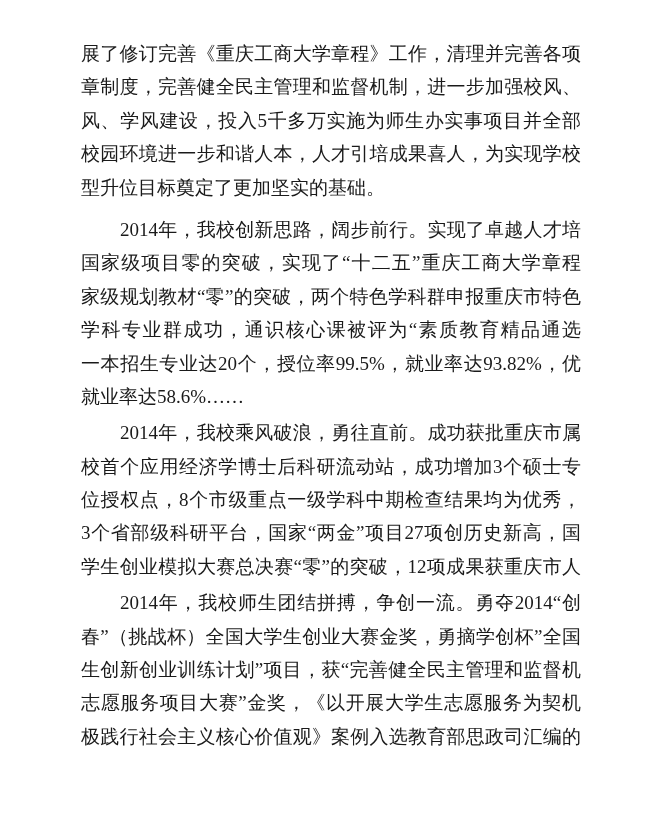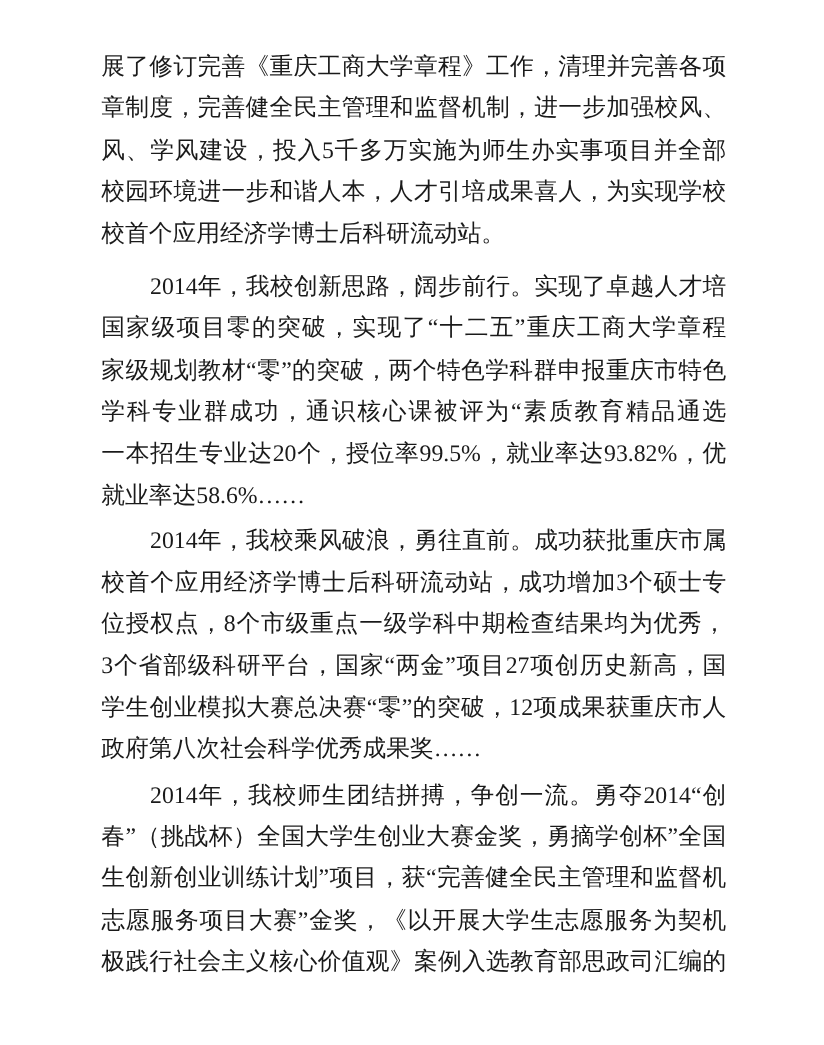--- a/index.html
+++ b/index.html
@@ -50,37 +50,36 @@
 </head>
 <body>
 
 <div class="page">
   <div class="text-block">
       <div class="para">
         <div class="line">展了修订完善《重庆工商大学章程》工作，清理并完善各项规</div>
         <div class="line">章制度，完善健全民主管理和监督机制，进一步加强校风、教</div>
         <div class="line">风、学风建设，投入5千多万实施为师生办实事项目并全部完工，</div>
         <div class="line">校园环境进一步和谐人本，人才引培成果喜人，为实现学校转</div>
-        <div class="line short-last">校首个应用经济学博士后科研流动站。</div>
+        <div class="line short-last">型升位目标奠定了更加坚实的基础。</div>
       </div>
       <div class="para indent">
         <div class="line">2014年，我校创新思路，阔步前行。实现了卓越人才培养</div>
         <div class="line">国家级项目零的突破，实现了“十二五”重庆工商大学章程</div>
         <div class="line">家级规划教材“零”的突破，两个特色学科群申报重庆市特色</div>
         <div class="line">学科专业群成功，通识核心课被评为“素质教育精品通选课”，</div>
         <div class="line">一本招生专业达20个，授位率99.5%，就业率达93.82%，优质</div>
         <div class="line short-last">就业率达58.6%……</div>
       </div>
       <div class="para indent">
         <div class="line">2014年，我校乘风破浪，勇往直前。成功获批重庆市属高</div>
         <div class="line">校首个应用经济学博士后科研流动站，成功增加3个硕士专业学</div>
         <div class="line">位授权点，8个市级重点一级学科中期检查结果均为优秀，新增</div>
         <div class="line">3个省部级科研平台，国家“两金”项目27项创历史新高，国家</div>
         <div class="line">学生创业模拟大赛总决赛“零”的突破，12项成果获重庆市人民</div>
-        <div class="line short-last">政府第八次社会科学优秀成果奖……</div>
       </div>
       <div class="para indent">
         <div class="line">2014年，我校师生团结拼搏，争创一流。勇夺2014“创青</div>
         <div class="line">春”（挑战杯）全国大学生创业大赛金奖，勇摘学创杯”全国大</div>
         <div class="line">生创新创业训练计划”项目，获“完善健全民主管理和监督机制</div>
         <div class="line">志愿服务项目大赛”金奖，《以开展大学生志愿服务为契机　积</div>
         <div class="line">极践行社会主义核心价值观》案例入选教育部思政司汇编的社</div>
       </div>
     </div>
 </div>

